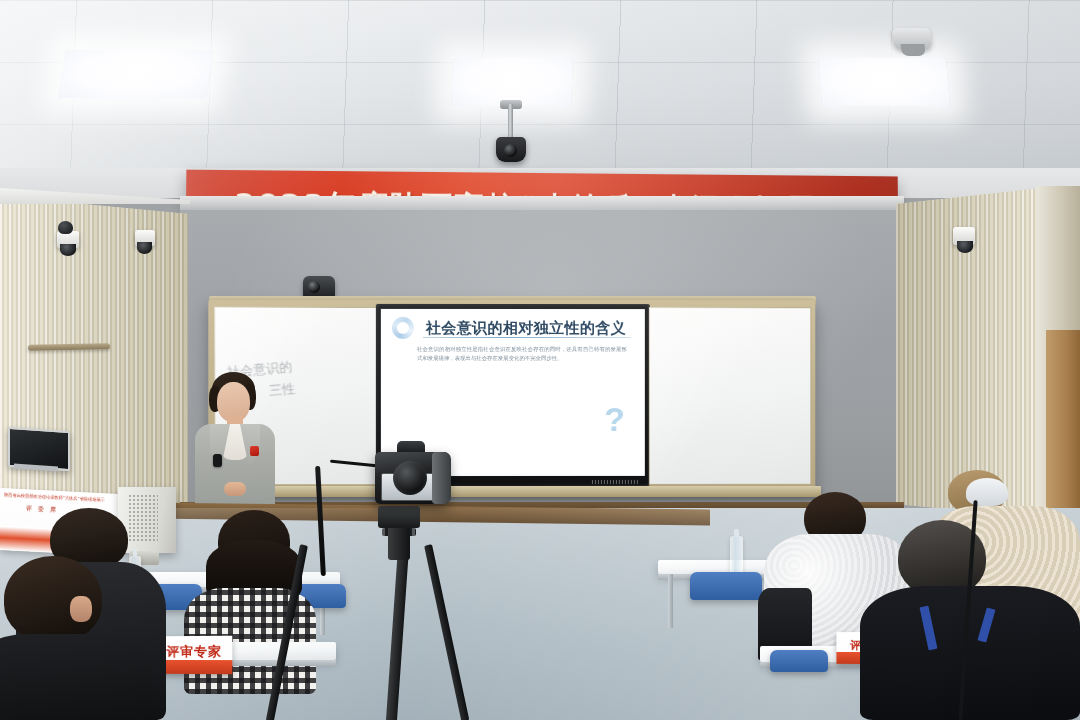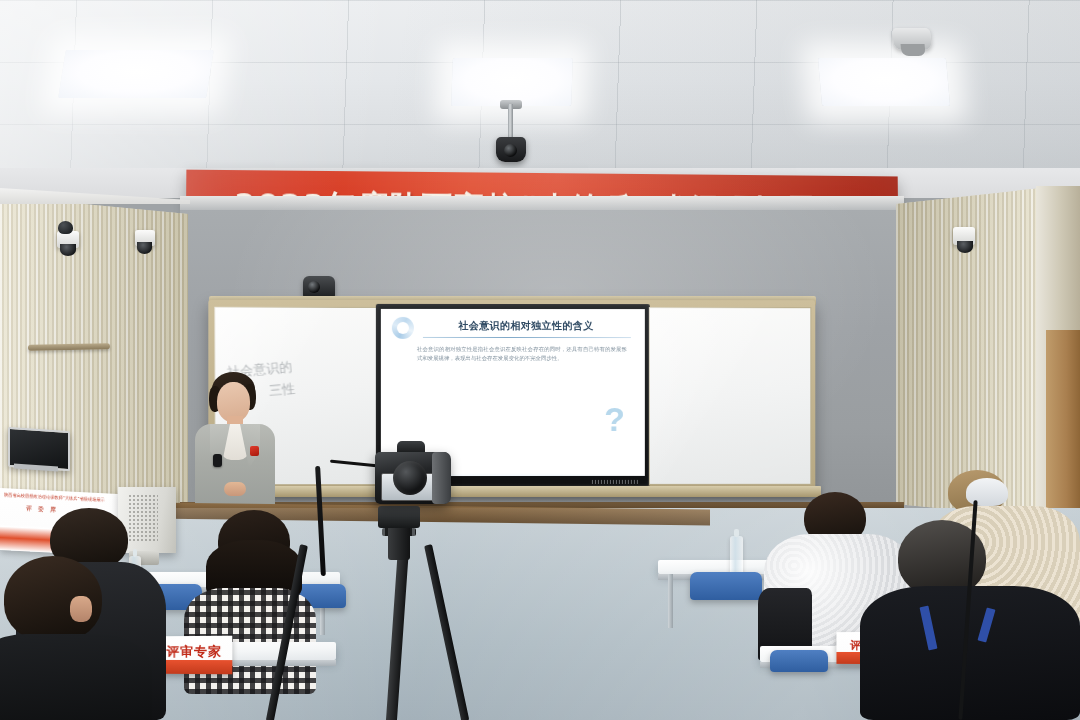--- a/index.html
+++ b/index.html
@@ -274,21 +274,21 @@
     background:conic-gradient(from 200deg,#9cc4e4,#d7e8f6,#b4d3ec,#e8f2fa,#9cc4e4);
     opacity:.85;
   }
   #slide-logo:after{
     content:"";position:absolute;left:5px;top:5px;width:12px;height:12px;
     border-radius:50%;background:#fff;
   }
   #slide-title{
     position:absolute;left:40px;top:10px;right:14px;
     text-align:center;
-    font-size:10px;color:#2f4a63;font-weight:bold;
+    font-size:15px;color:#2f4a63;font-weight:bold;
     letter-spacing:.4px;
     font-family:"DejaVu Sans","Liberation Sans",sans-serif;
   }
   #slide-rule{
     position:absolute;left:42px;top:28px;right:14px;height:1px;
     background:linear-gradient(90deg,#bcd4e6,#7fa8c8 40%,#cfe0ee);
   }
   #slide-body{
     position:absolute;left:36px;top:36px;right:18px;
     font-size:5.4px;line-height:9.4px;color:#7f8f9c;

